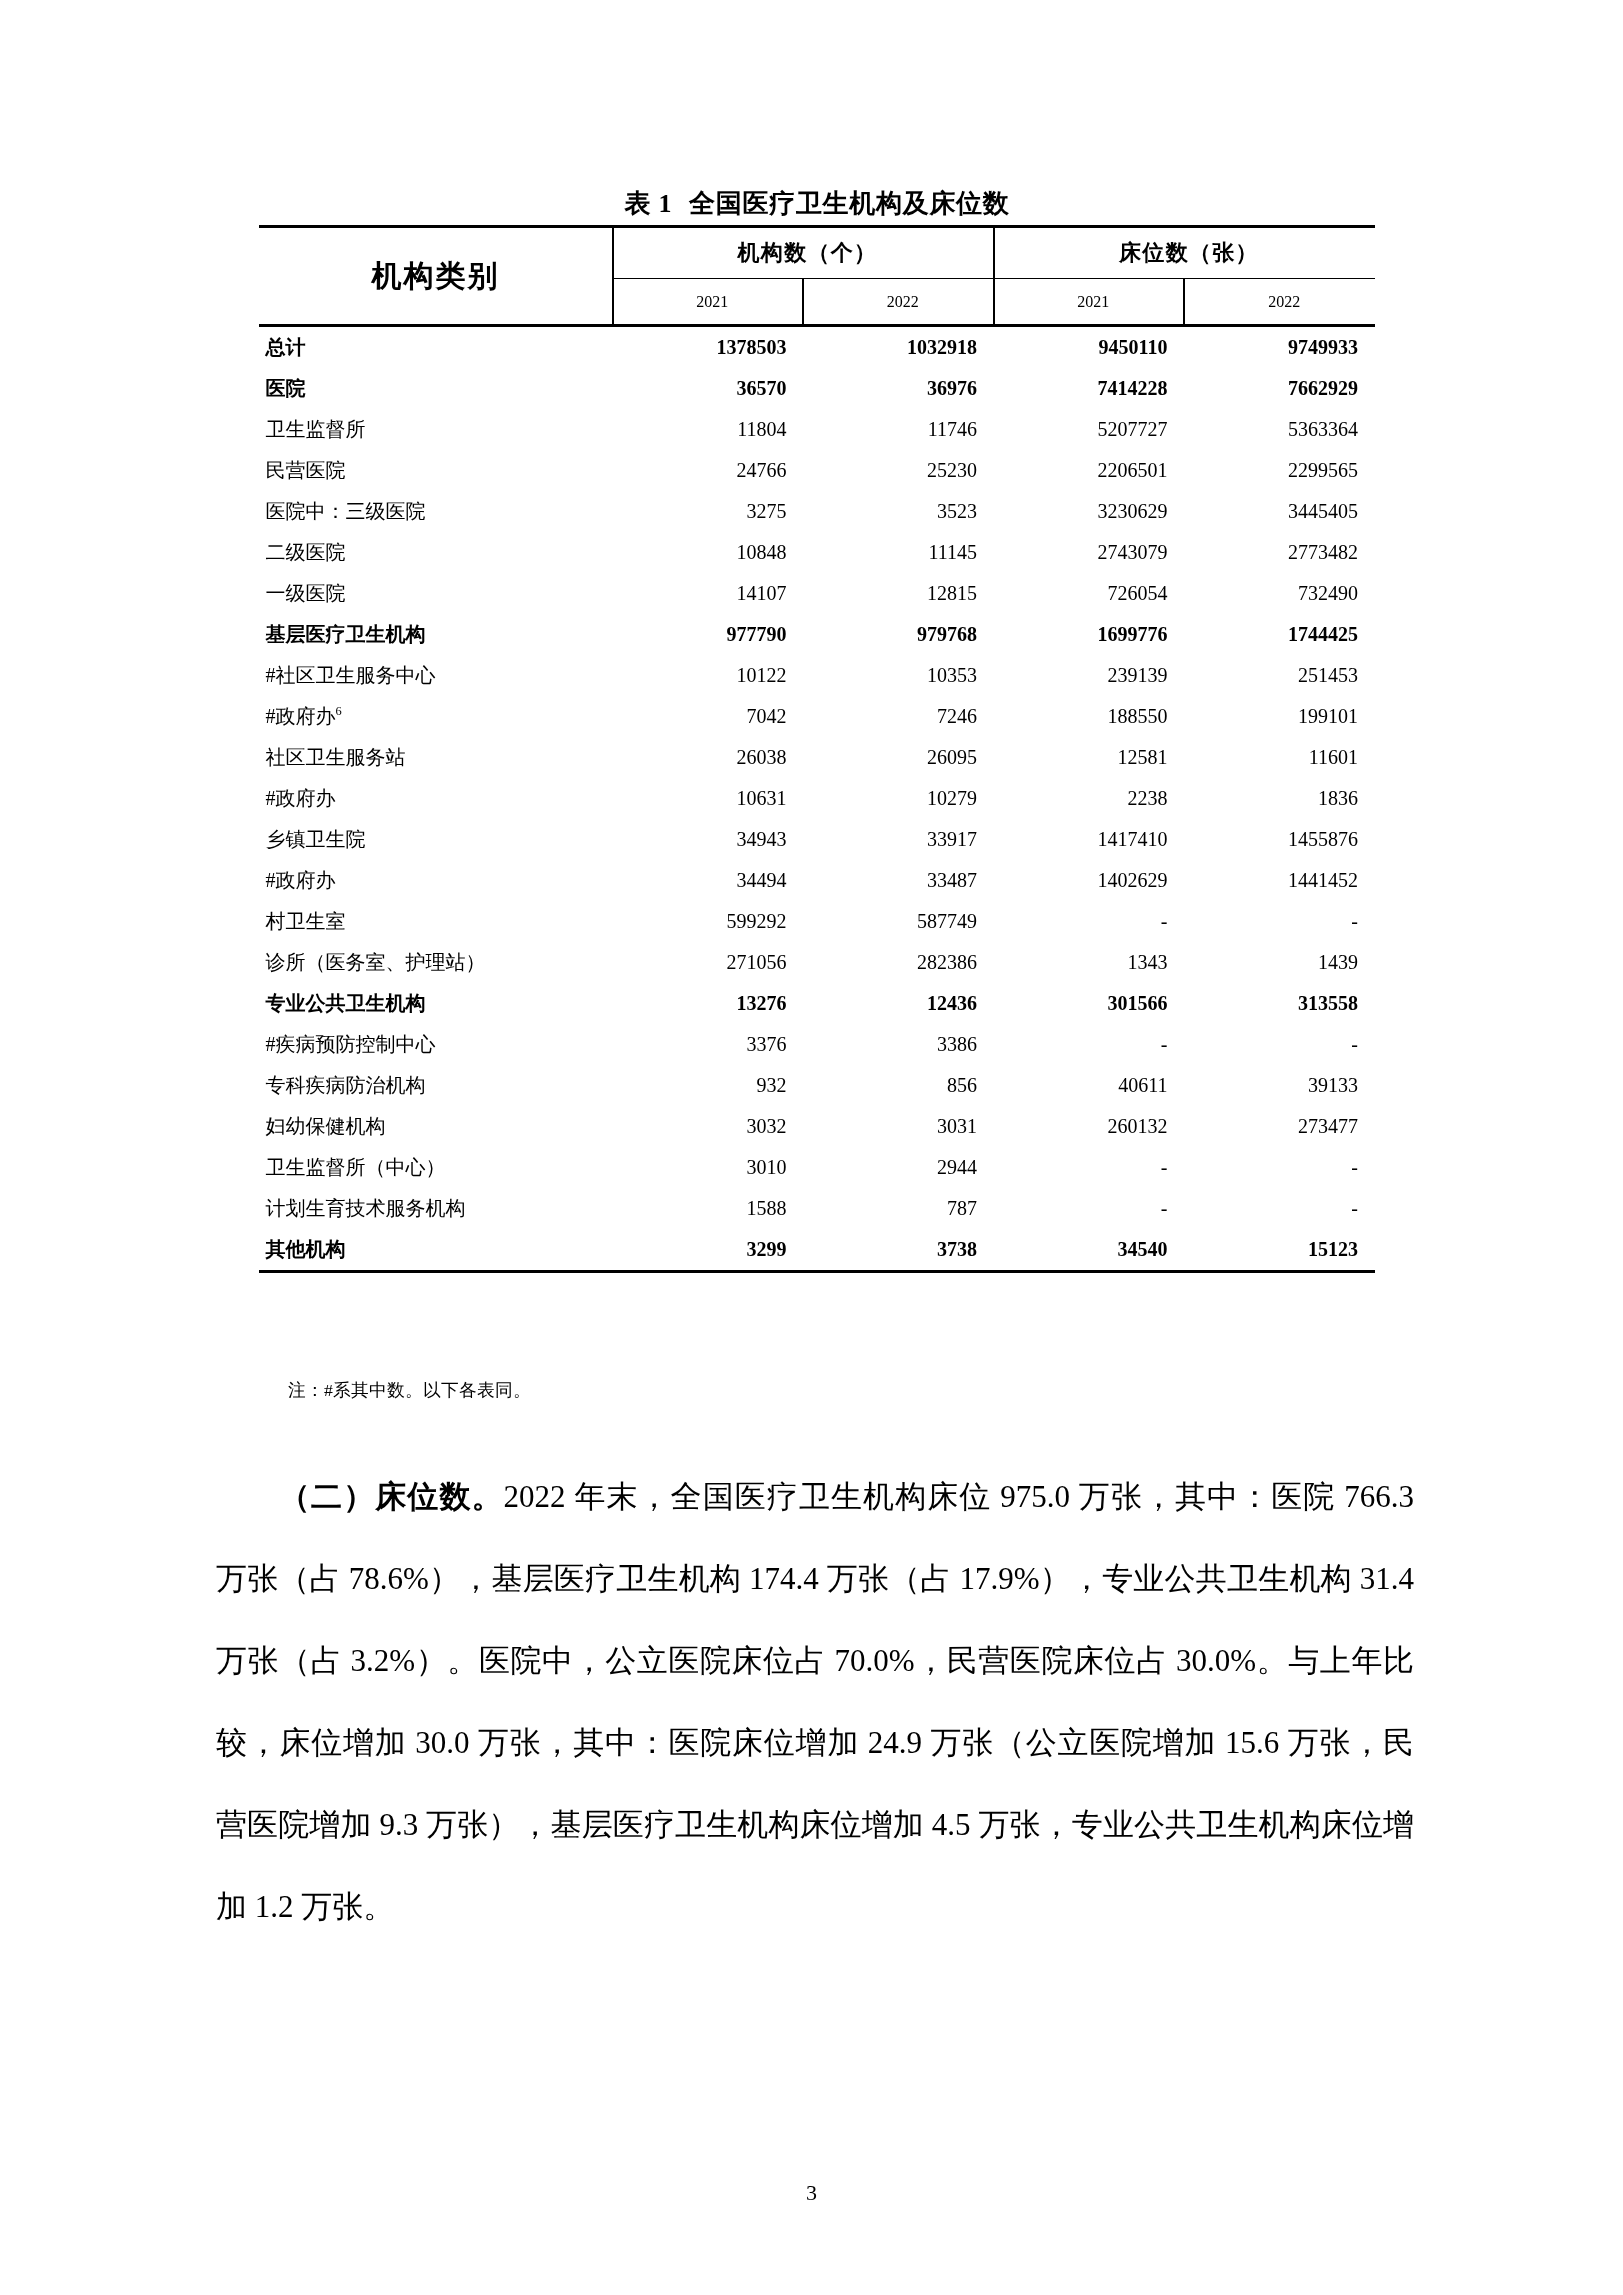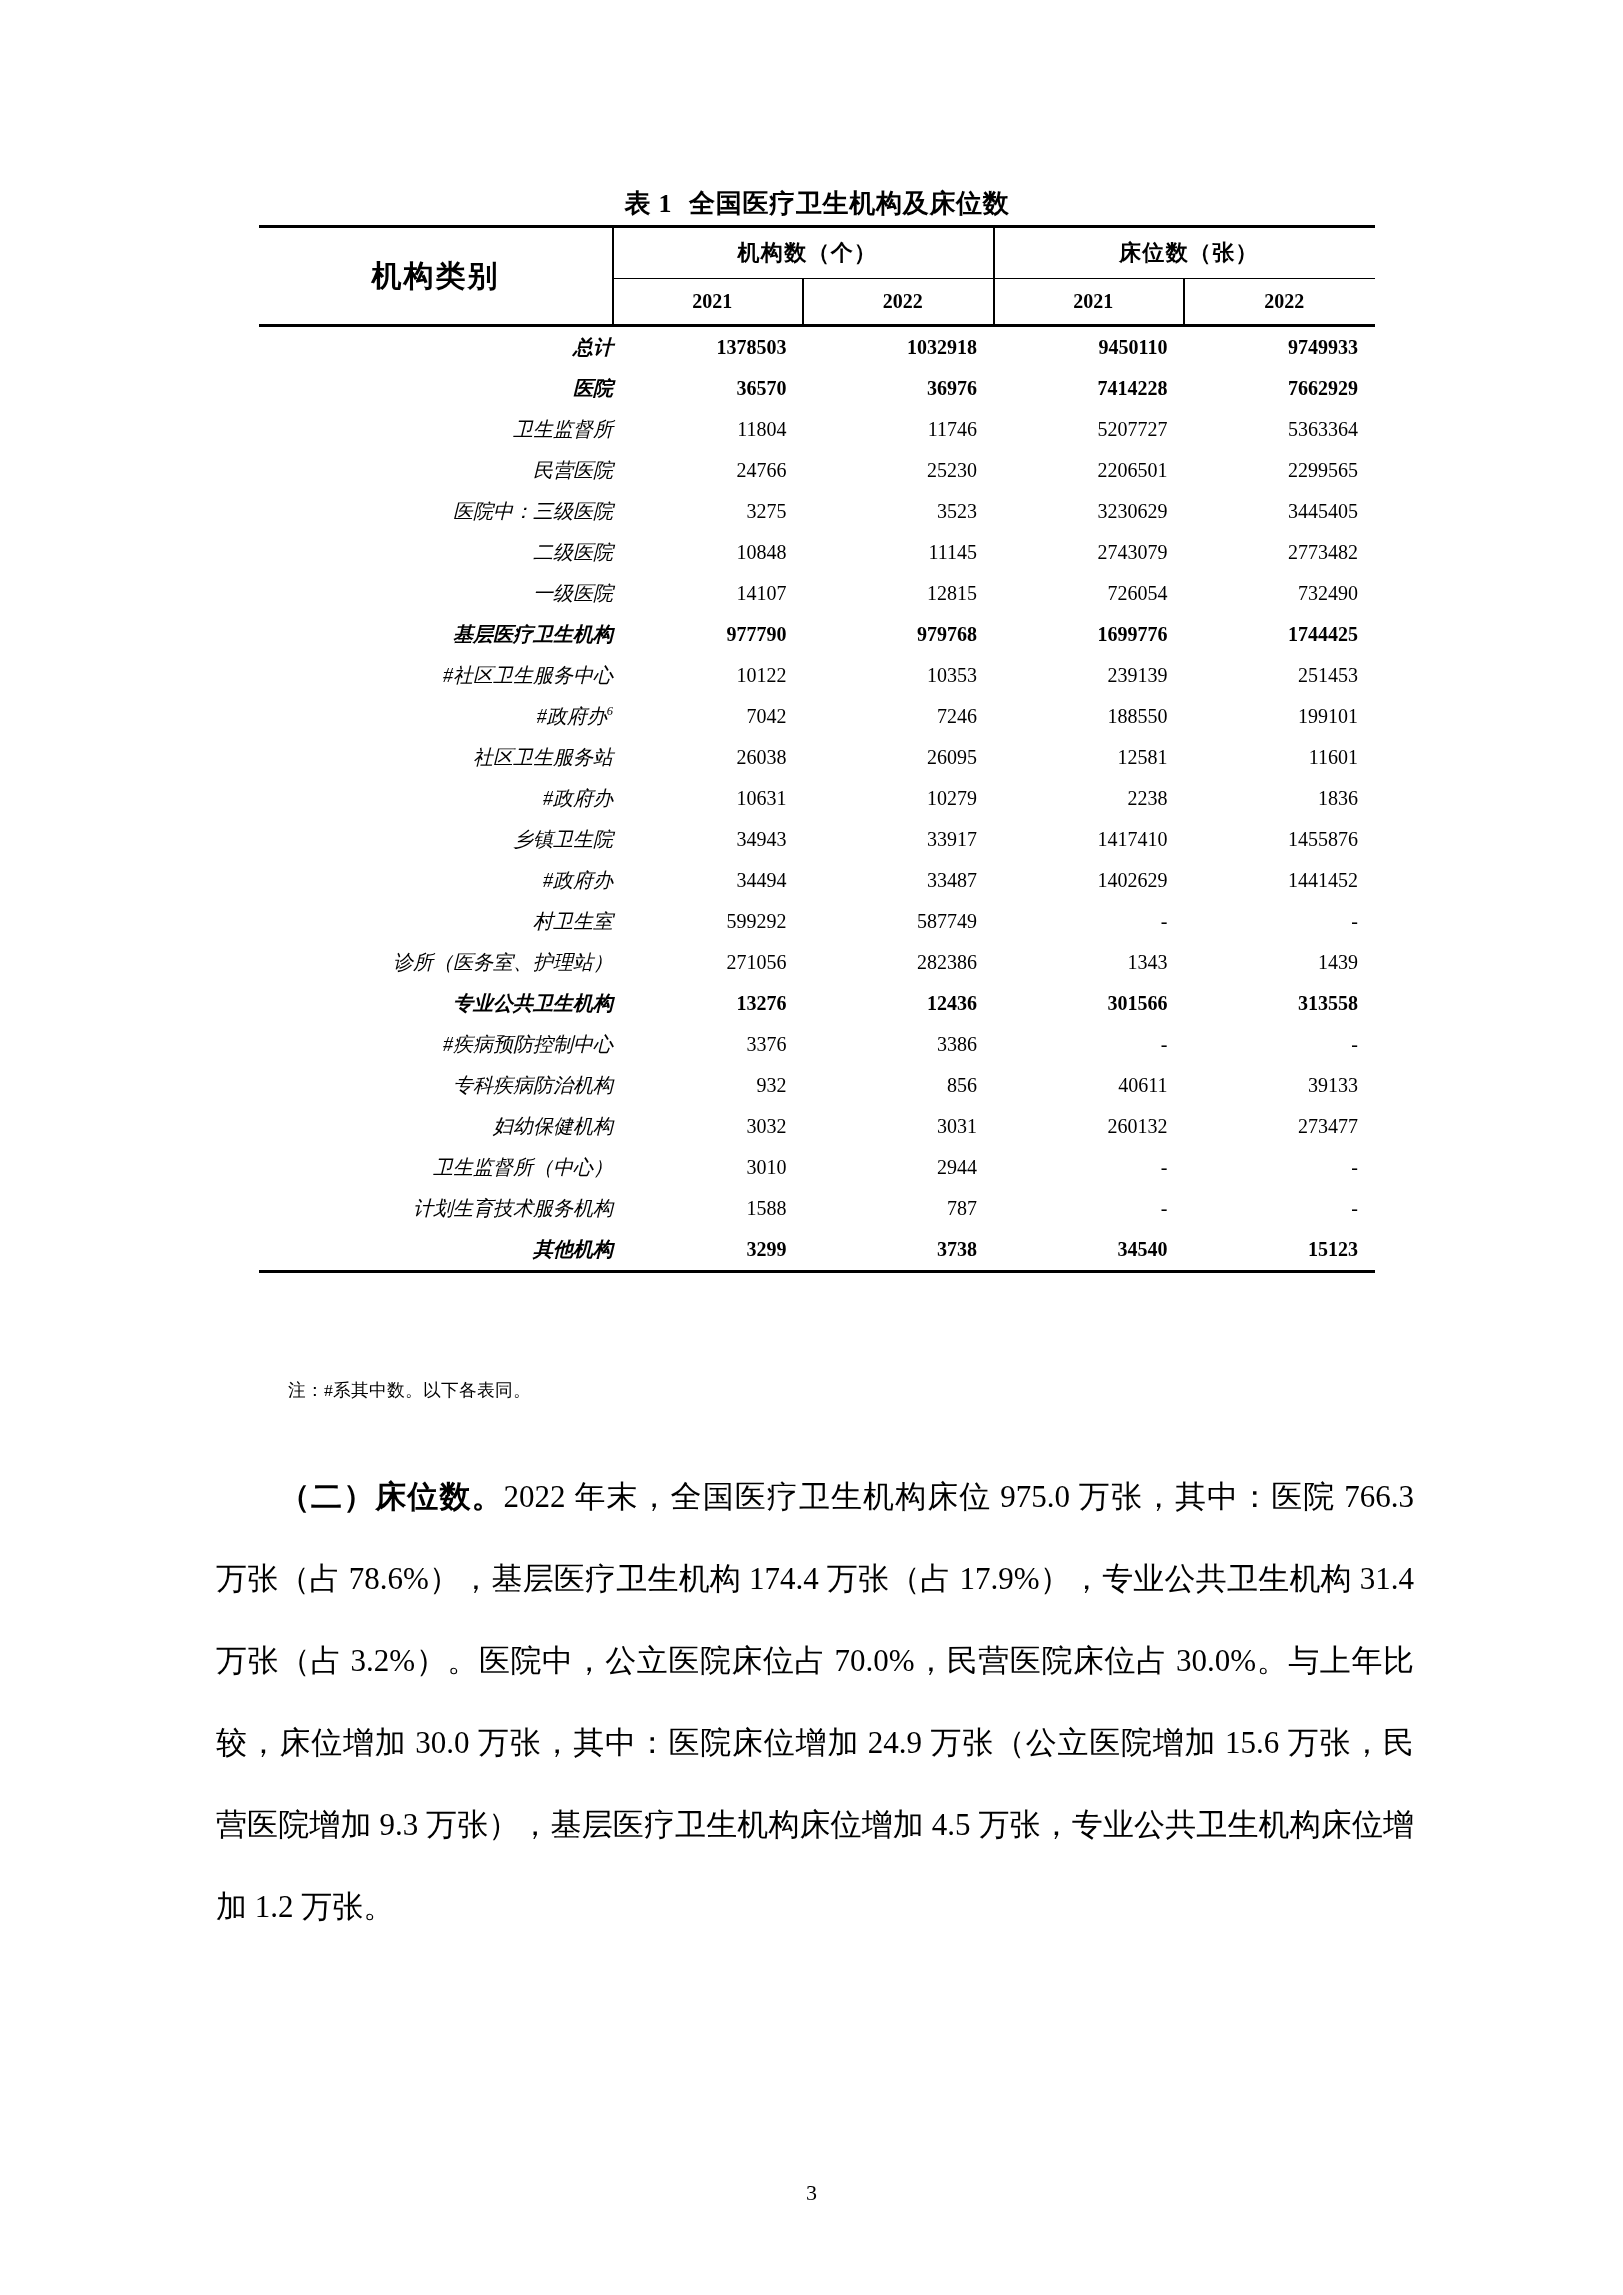--- a/index.html
+++ b/index.html
@@ -68,38 +68,37 @@
   th.hd-label {
     font-size: 30px;
     letter-spacing: 2px;
   }
   th.hd-group {
     font-size: 22px;
     letter-spacing: 1.3px;
     height: 50px;
   }
   th.hd-year {
-    font-size: 20px;
+    font-size: 16px;
     height: 45px;
-    font-weight: bold;
+    font-weight: normal;
   }
 
   .vline-l { border-left: 2px solid #000; padding-left: 8px; }
 
   tbody td {
     padding: 0;
     height: 41px;
     vertical-align: middle;
     font-size: 20px;
   }
   tbody td.lbl {
-    text-align: right;
+    text-align: left;
     white-space: nowrap;
     padding-left: 6.5px;
-    font-style: italic;
   }
   tbody td.num {
     text-align: right;
     padding-right: 17px;
     font-variant-numeric: tabular-nums;
   }
   tbody tr.bold td { font-weight: bold; }
 
   .ind0 { padding-left: 6.5px; }
   .ind1 { padding-left: 37px; }

